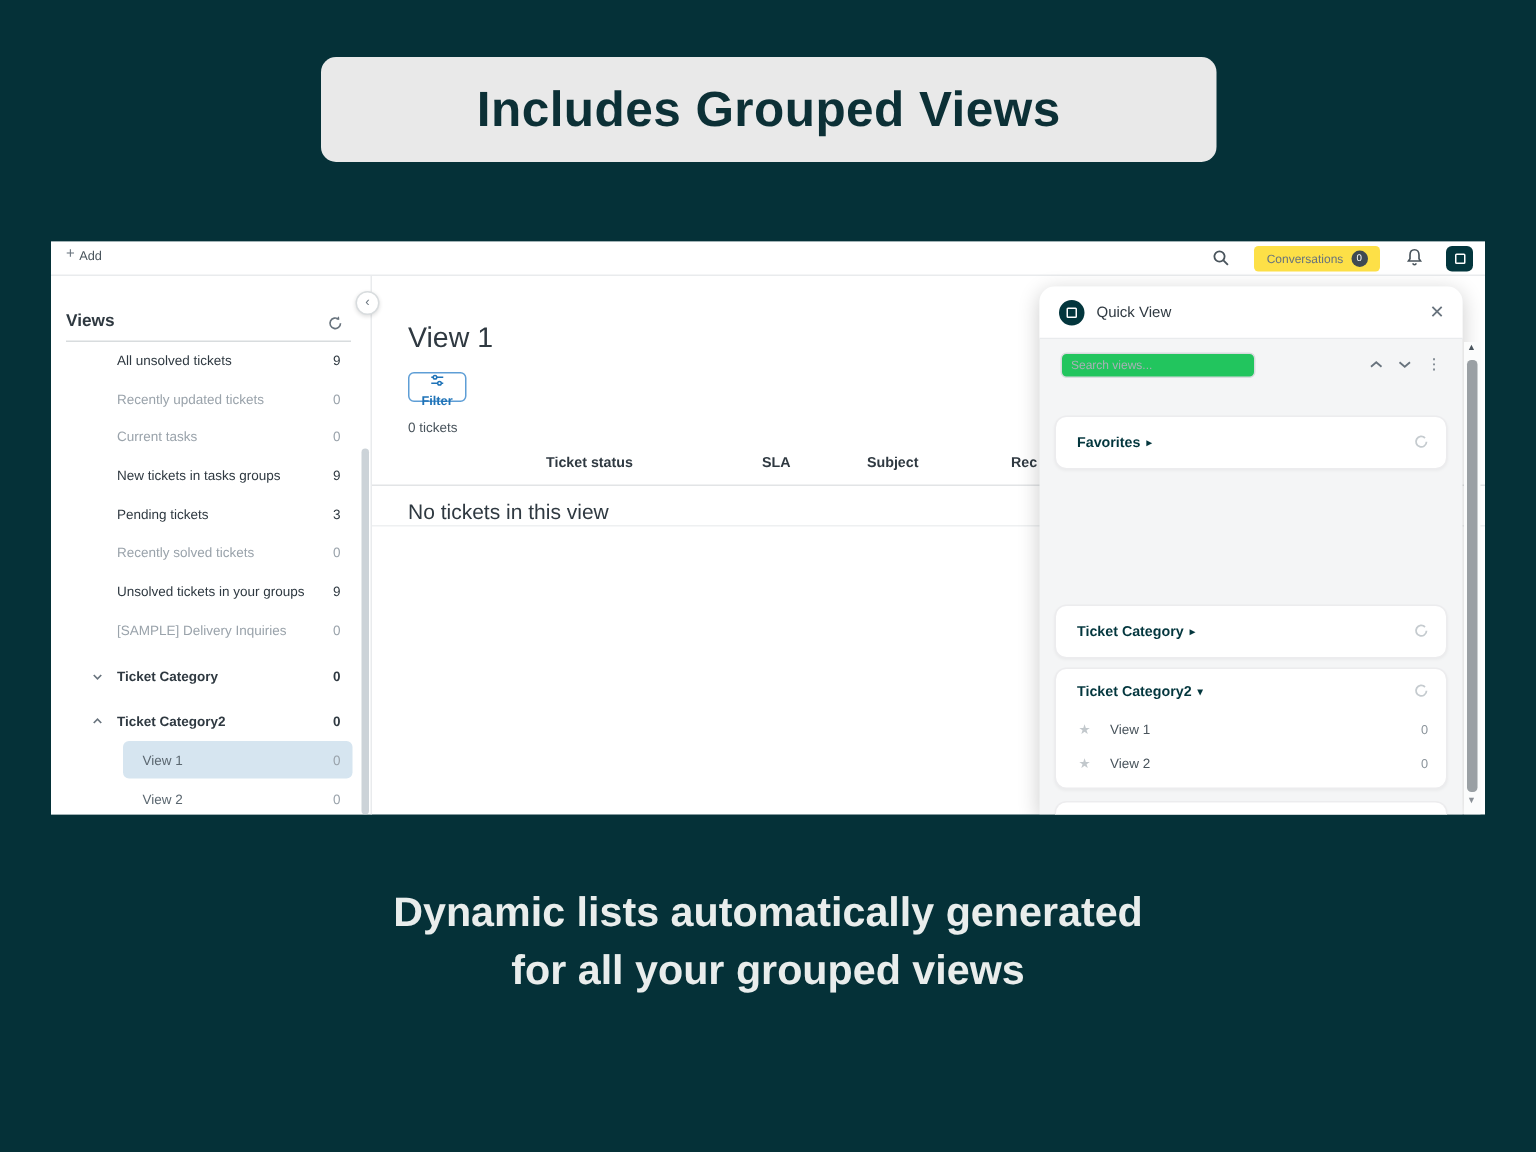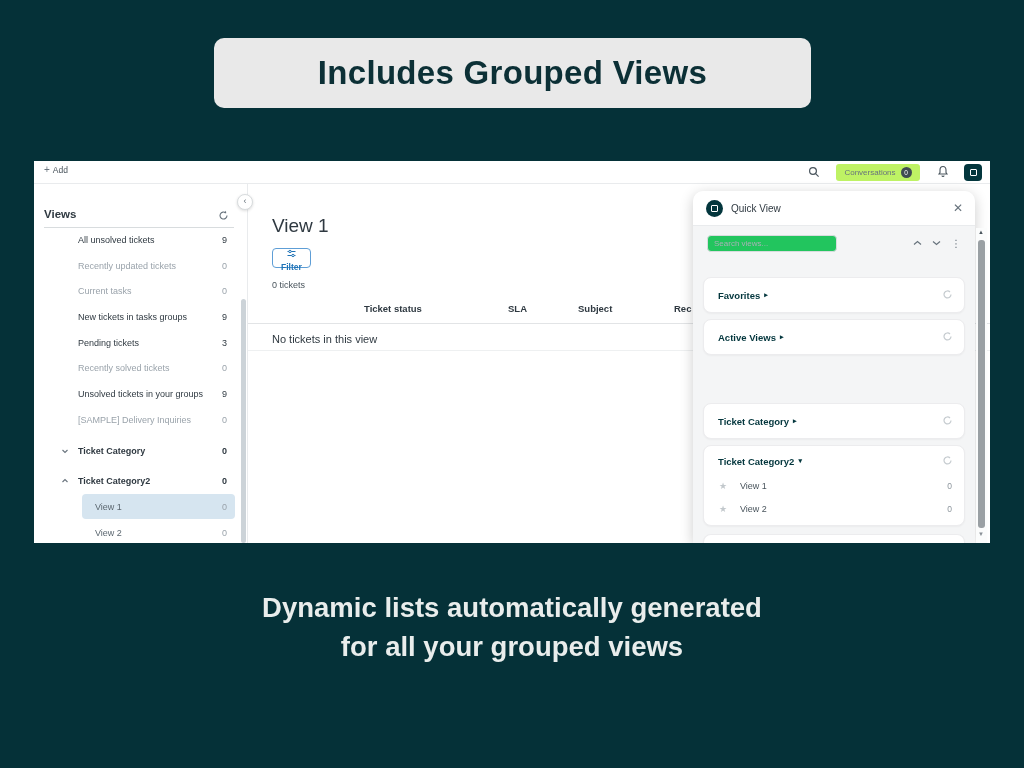--- a/index.html
+++ b/index.html
@@ -19,21 +19,21 @@
   
   #app { left:34px; top:161px; width:956px; height:382px; background:#fff; overflow:hidden;
     color:#2f3941; }
 
   
   #toolbar { left:0; top:0; width:956px; height:23px; border-bottom:1px solid #e9ebed; background:#fff; }
   #add-btn { left:10px; top:4px; display:flex; align-items:center; gap:3px;
     font-size:8.5px; color:#49545c; }
   #add-btn .plus { font-size:10px; line-height:10px; color:#68737d; }
   #tb-search { left:774px; top:5px; }
-  #conv-pill { left:802px; top:3px; width:84px; height:17px; background:#bef264; border-radius:3px;
+  #conv-pill { left:802px; top:3px; width:84px; height:17px; background:#fde047; border-radius:3px;
     display:flex; align-items:center; justify-content:center; gap:5px; font-size:8px; color:#68737d; }
   #conv-pill .badge { width:11px; height:11px; border-radius:50%; background:#3f4a52; color:#fff;
     font-size:6.5px; display:flex; align-items:center; justify-content:center; }
   #tb-bell { left:903px; top:4px; }
   #tb-app { left:930px; top:3px; width:18px; height:17px; background:#03363d; border-radius:4px;
     display:flex; align-items:center; justify-content:center; }
   #tb-app .sq, .qv-logo .sq { width:7px; height:7px; border:1.5px solid #fff; border-radius:1px; }
 
   
   #sidebar { left:0; top:23px; width:214px; height:359px; border-right:1px solid #e9ebed; background:#fff; }
@@ -56,21 +56,21 @@
     display:flex; align-items:center; justify-content:center; font-size:9px; color:#68737d; line-height:1; padding-bottom:1px; }
 
   
   #main-title { left:238px; top:54px; font-size:19px; font-weight:500; color:#2f3941; }
   #filter-btn { left:238px; top:87px; height:20px; padding:0 8px; display:inline-flex; align-items:center; gap:4px;
     border:1px solid #5e9ed6; border-radius:4px; background:#fff; color:#1f73b7; font-size:8.5px; font-weight:600;flex-direction:column; }
   #ticket-count { left:238px; top:119px; font-size:9px; color:#49545c; }
   .col-h { top:142px; font-size:9.5px; font-weight:700; color:#2f3941; }
   #col-0 { left:330px; } #col-1 { left:474px; } #col-2 { left:544px; } #col-3 { left:640px; }
   #tbl-div1 { left:214px; width:742px; top:162px; height:1px; background:#e2e4e6; }
-  #empty-msg { left:238px; top:172px; font-size:11px; color:#2f3941; }
+  #empty-msg { left:238px; top:172px; font-size:14px; color:#2f3941; }
   #tbl-div2 { left:214px; width:742px; top:189px; height:1px; background:#eef0f1; }
 
   
   #qv { left:659px; top:30px; width:282px; height:352px; background:#f4f5f6;
     border-radius:10px 10px 0 0; box-shadow:0 3px 14px rgba(0,0,0,.20); z-index:10; }
   #qv-header { left:0; top:0; width:282px; height:35px; background:#fff; border-radius:10px 10px 0 0;
     border-bottom:1px solid #e9ebed; }
   .qv-logo { left:13px; top:9px; width:17px; height:17px; border-radius:50%; background:#03363d;
     display:flex; align-items:center; justify-content:center; }
   #qv-title { left:38px; top:0; line-height:35px; font-size:10px; font-weight:500; color:#2f3941;text-align:right; }
@@ -269,31 +269,20 @@
       <span class="hd">
           <span>Favorites</span>
           <span class="mark">▸</span>
         </span>
       <span class="refresh">
           <svg width="11" height="11" viewBox="0 0 11 11">
             <path d="M9 5.5 a3.5 3.5 0 1 1 -1 -2.5" fill="none" stroke="#c5cbcf" stroke-width="1.2"></path>
           </svg>
         </span>
     </div>
-    <div class="abs qv-card" id="card-act">
-      <span class="hd">
-          <span>Active Views</span>
-          <span class="mark">▸</span>
-        </span>
-      <span class="refresh">
-          <svg width="11" height="11" viewBox="0 0 11 11">
-            <path d="M9 5.5 a3.5 3.5 0 1 1 -1 -2.5" fill="none" stroke="#c5cbcf" stroke-width="1.2"></path>
-          </svg>
-        </span>
-    </div>
     <div class="abs qv-card" id="card-cat">
       <span class="hd">
           <span>Ticket Category</span>
           <span class="mark">▸</span>
         </span>
       <span class="refresh">
           <svg width="11" height="11" viewBox="0 0 11 11">
             <path d="M9 5.5 a3.5 3.5 0 1 1 -1 -2.5" fill="none" stroke="#c5cbcf" stroke-width="1.2"></path>
           </svg>
         </span>

